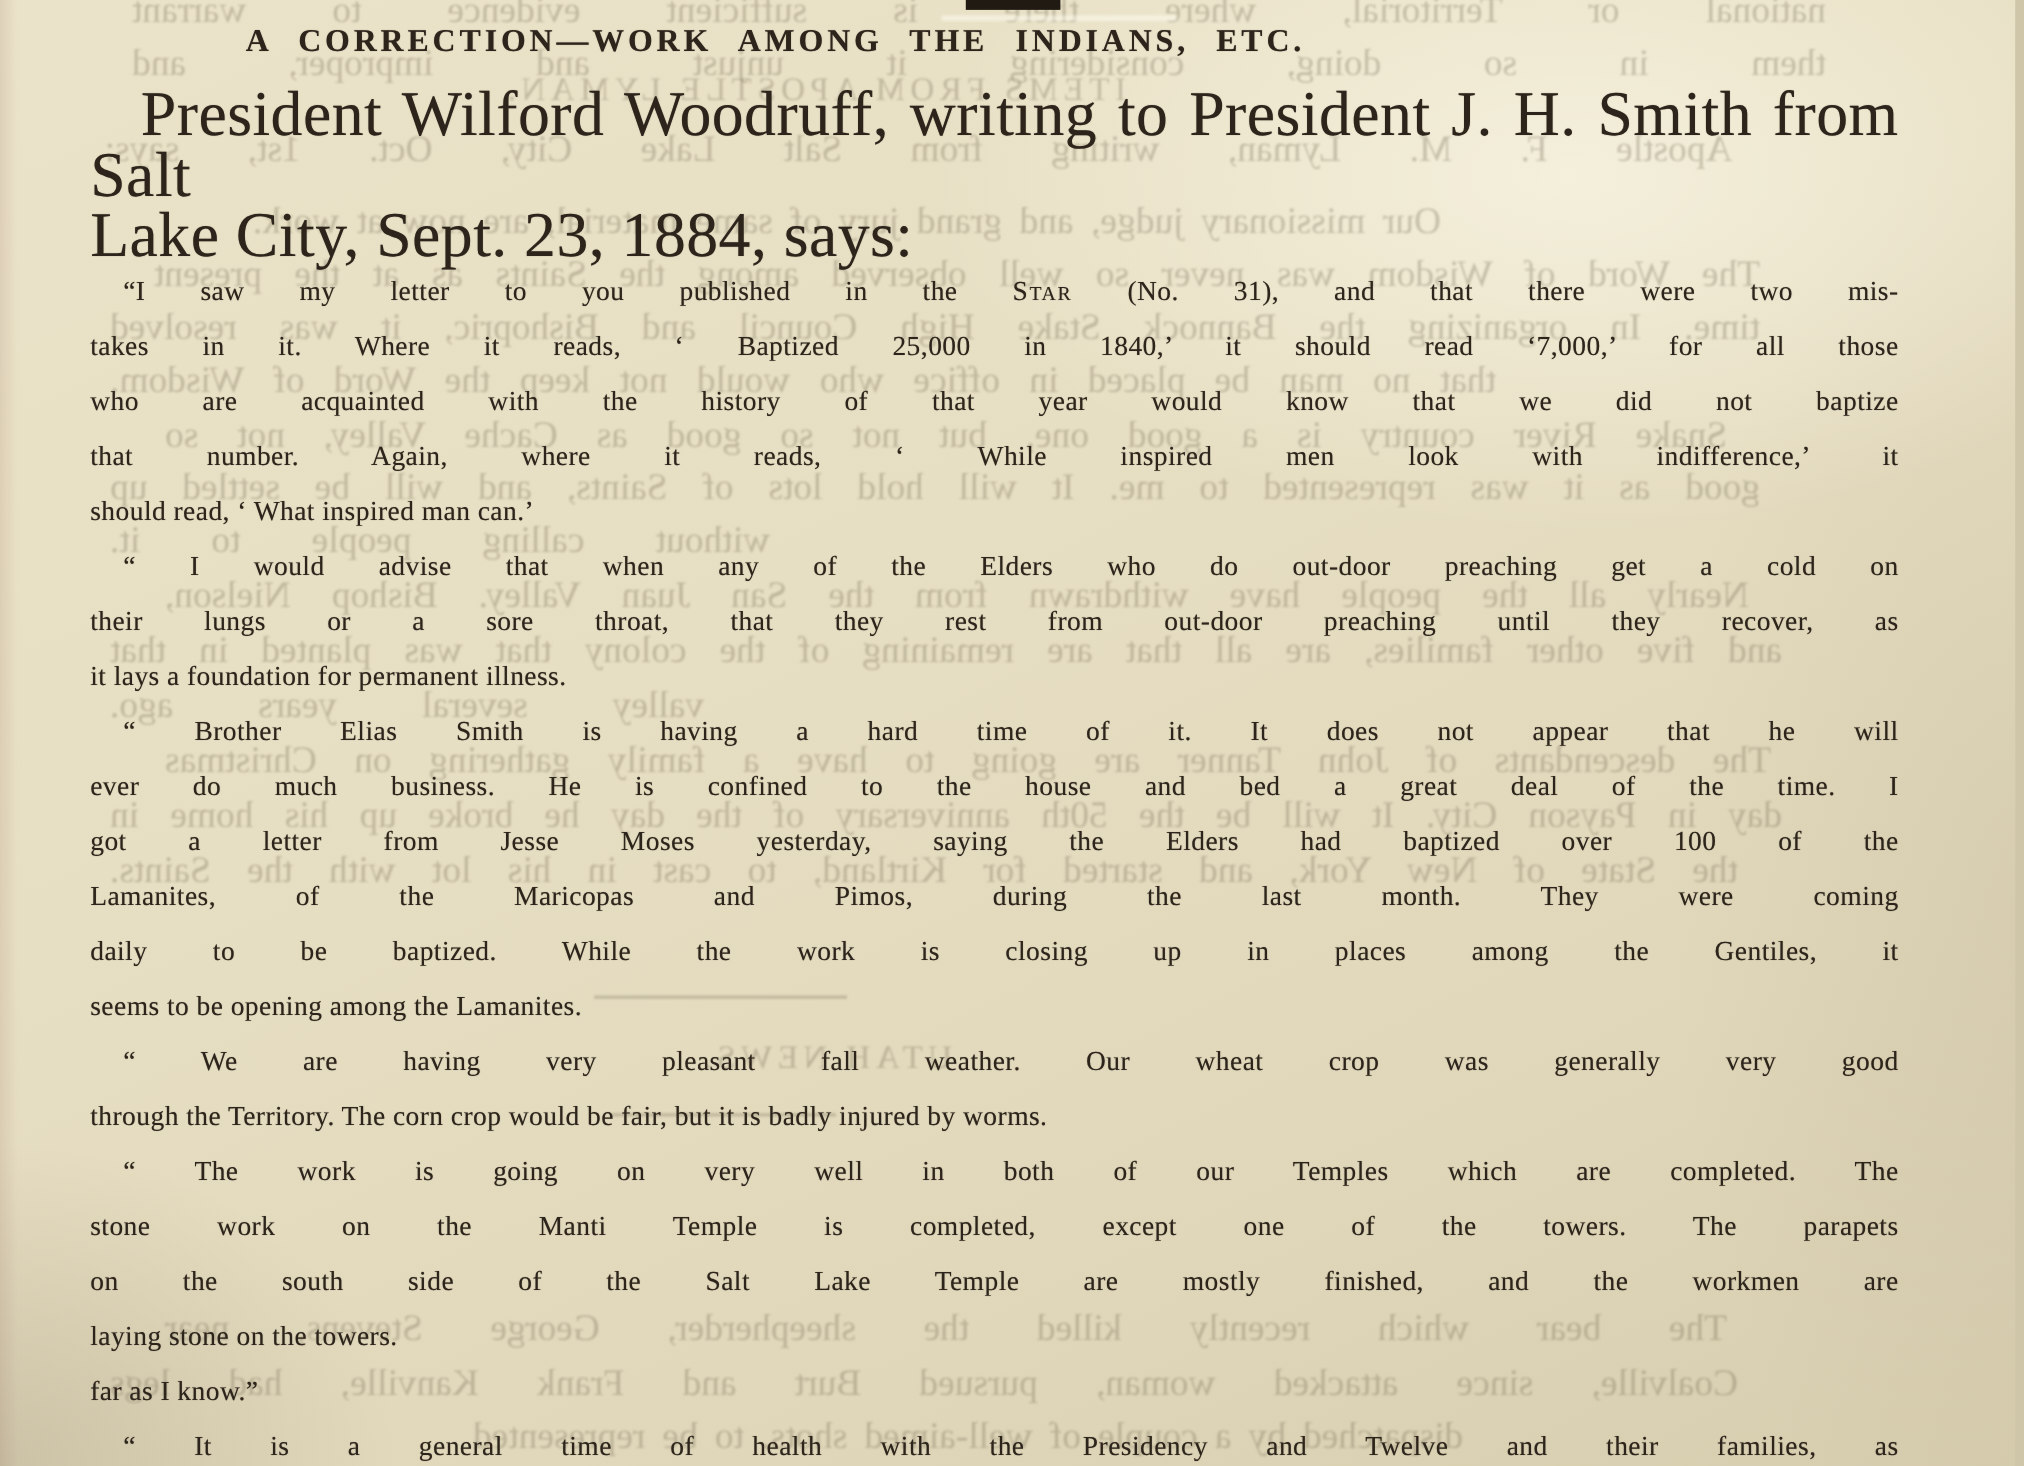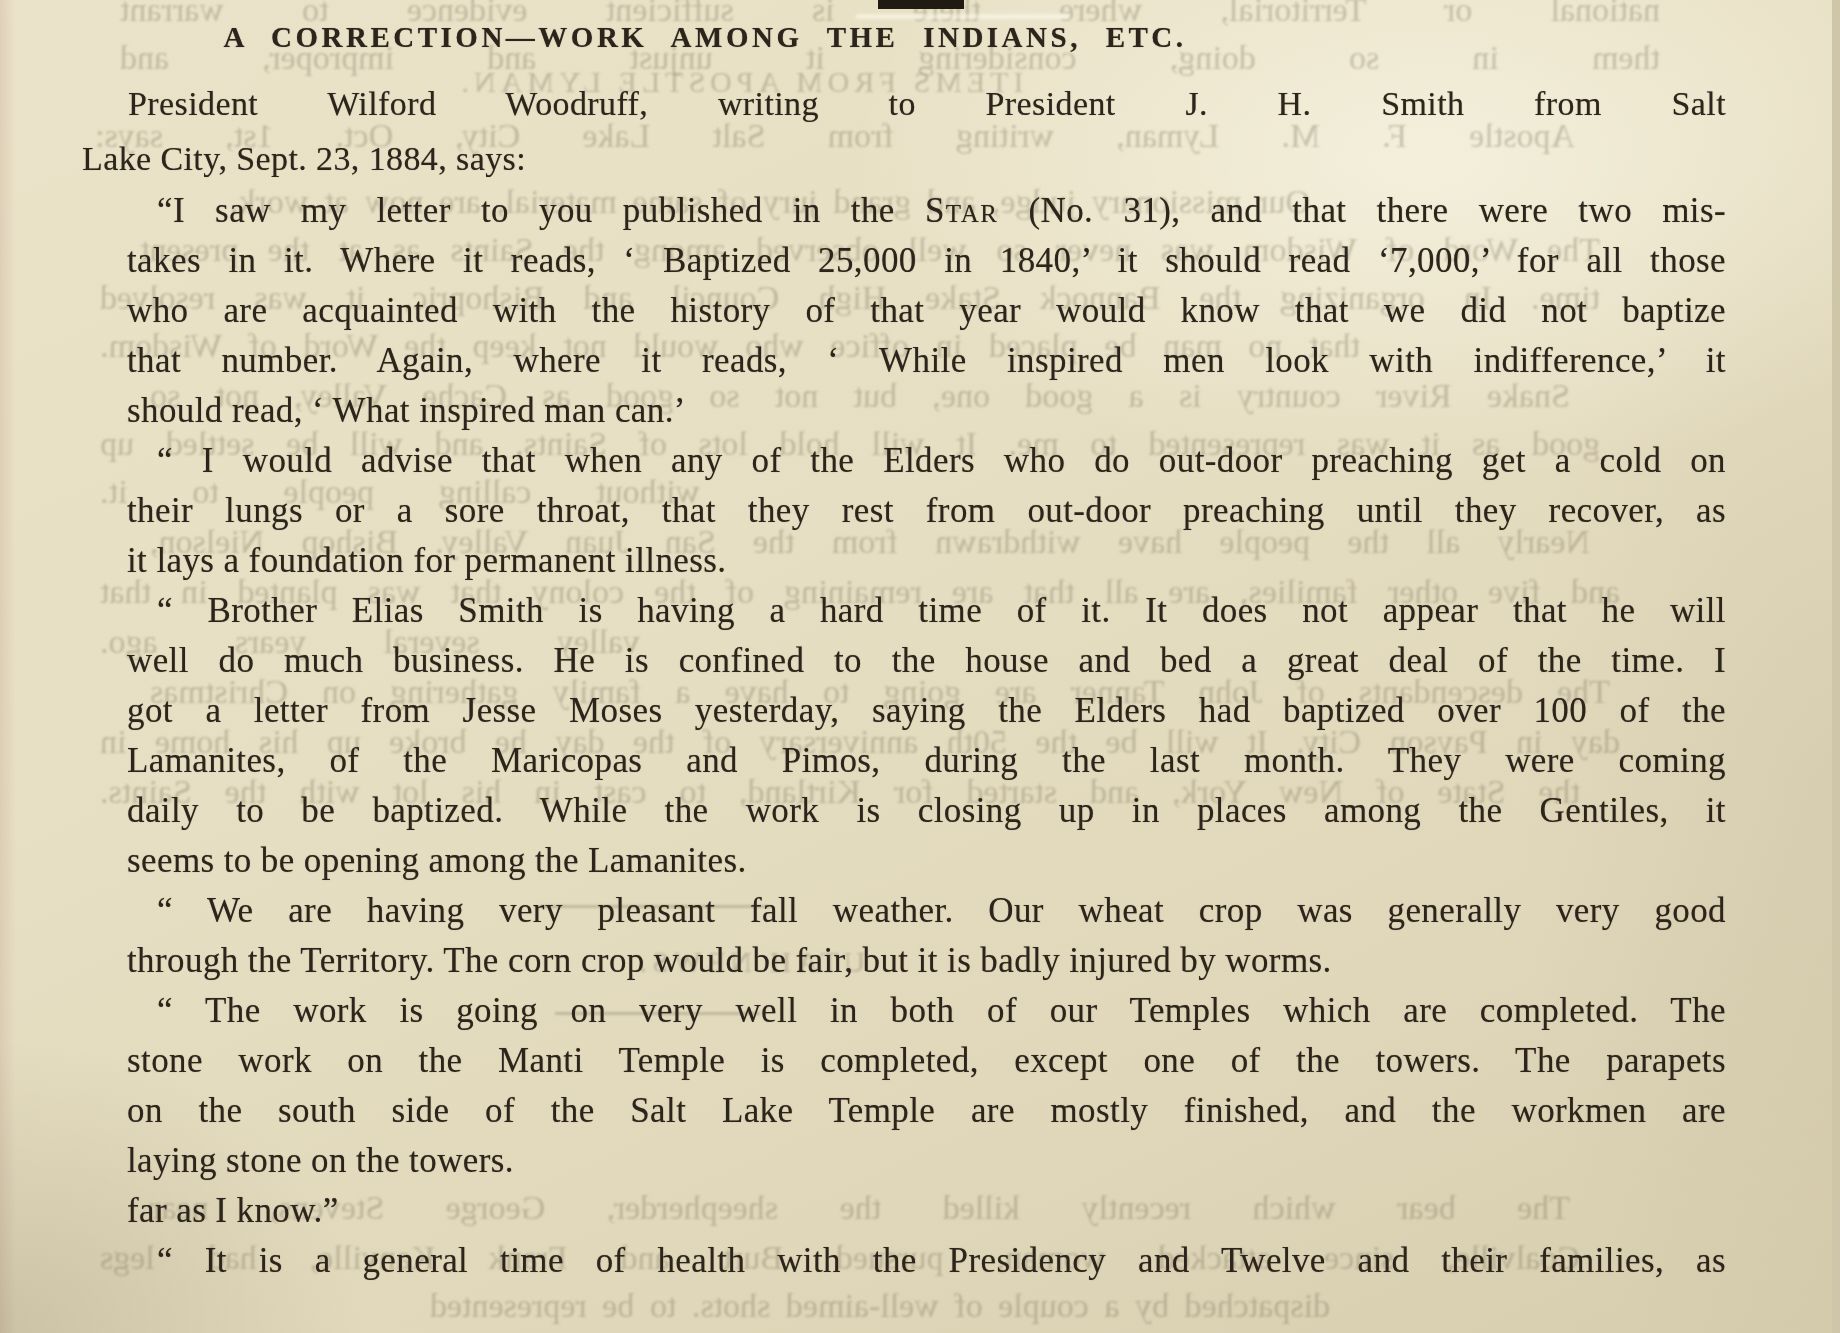--- a/index.html
+++ b/index.html
@@ -49,22 +49,22 @@
   .article{
     position:absolute;left:82px;top:76px;width:1644px;
     text-shadow:0 0 1px rgba(45,37,27,0.45);
   }
   .line{
     text-align:justify;
     text-align-last:justify;
     letter-spacing:0.4px;
   }
   .line.end{text-align-last:left;}
-  .line.lead{font-size:34px;line-height:55px;}
-  .line.body{font-size:35px;line-height:50px;margin-left:45px;}
+  .line.lead{font-size:58px;line-height:55px;}
+  .line.body{font-size:25px;line-height:50px;}
   .line.lead.indent{text-indent:46px;}
   .line.body.indent{text-indent:30px;}
   .italic{}
   .smallcaps{font-variant:small-caps;letter-spacing:1.5px;}
 </style>
 </head>
 <body>
 
 <div class="page">
 
@@ -105,21 +105,21 @@
         <div class="line lead end">Lake City, Sept. 23, 1884, says:</div>
         <div class="line body indent"><span>“I saw my letter to you published in the </span><span class="smallcaps">Star</span><span> (No. 31), and that there were two mis-</span></div>
         <div class="line body">takes in it. Where it reads, ‘ Baptized 25,000 in 1840,’ it should read ‘7,000,’ for all those</div>
         <div class="line body">who are acquainted with the history of that year would know that we did not baptize</div>
         <div class="line body"><span>that number. Again, where it reads, ‘ While inspired </span><span class="italic">men</span><span> look with indifference,’ it</span></div>
         <div class="line body end"><span>should read, ‘ </span><span class="italic">What</span><span> inspired </span><span class="italic">man</span><span> can.’</span></div>
         <div class="line body indent">“ I would advise that when any of the Elders who do out-door preaching get a cold on</div>
         <div class="line body">their lungs or a sore throat, that they rest from out-door preaching until they recover, as</div>
         <div class="line body end">it lays a foundation for permanent illness.</div>
         <div class="line body indent">“ Brother Elias Smith is having a hard time of it. It does not appear that he will</div>
-        <div class="line body">well do much business. He is confined to the house and bed a great deal of the time. I</div>
+        <div class="line body">ever do much business. He is confined to the house and bed a great deal of the time. I</div>
         <div class="line body">got a letter from Jesse Moses yesterday, saying the Elders had baptized over 100 of the</div>
         <div class="line body">Lamanites, of the Maricopas and Pimos, during the last month. They were coming</div>
         <div class="line body">daily to be baptized. While the work is closing up in places among the Gentiles, it</div>
         <div class="line body end">seems to be opening among the Lamanites.</div>
         <div class="line body indent">“ We are having very pleasant fall weather. Our wheat crop was generally very good</div>
         <div class="line body end">through the Territory. The corn crop would be fair, but it is badly injured by worms.</div>
         <div class="line body indent">“ The work is going on very well in both of our Temples which are completed. The</div>
         <div class="line body">stone work on the Manti Temple is completed, except one of the towers. The parapets</div>
         <div class="line body">on the south side of the Salt Lake Temple are mostly finished, and the workmen are</div>
         <div class="line body end">laying stone on the towers.</div>

